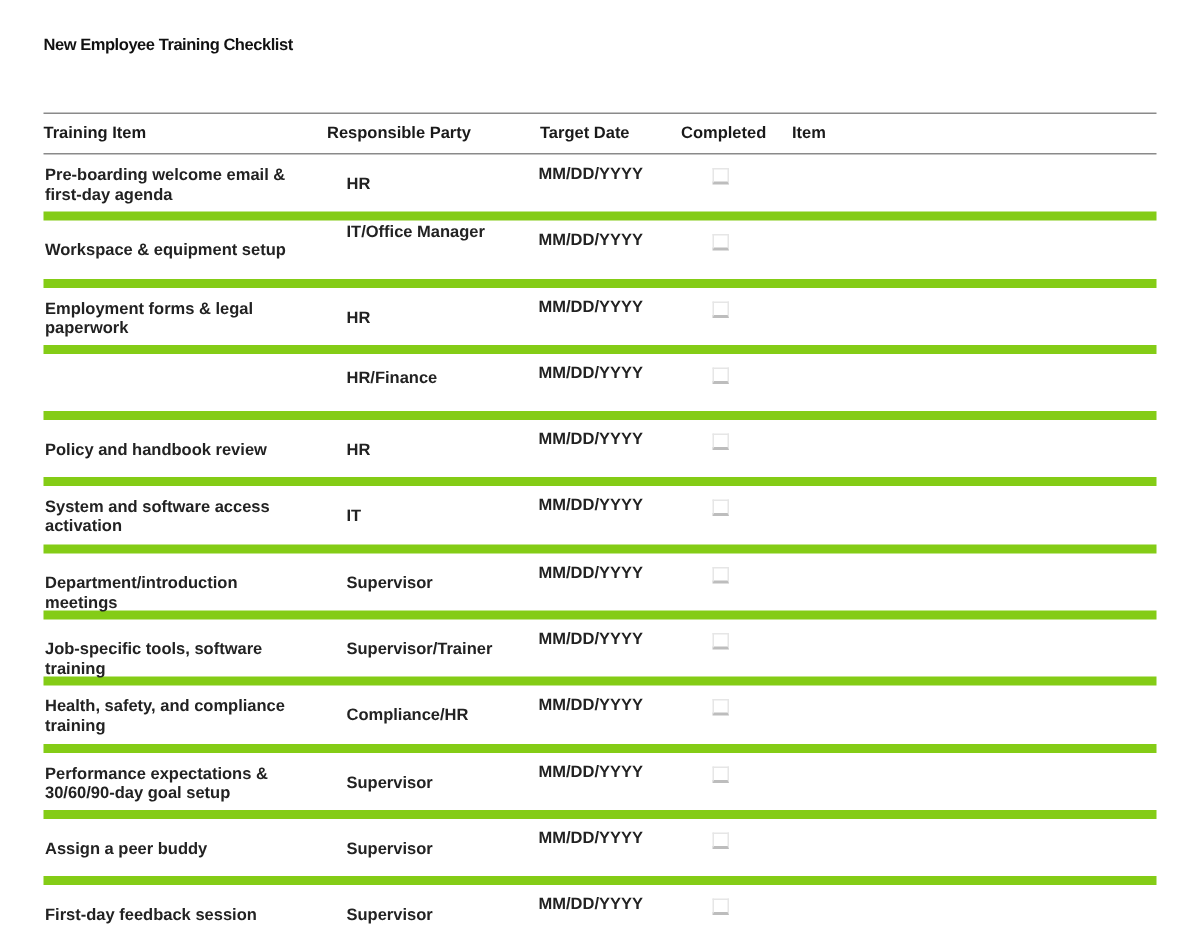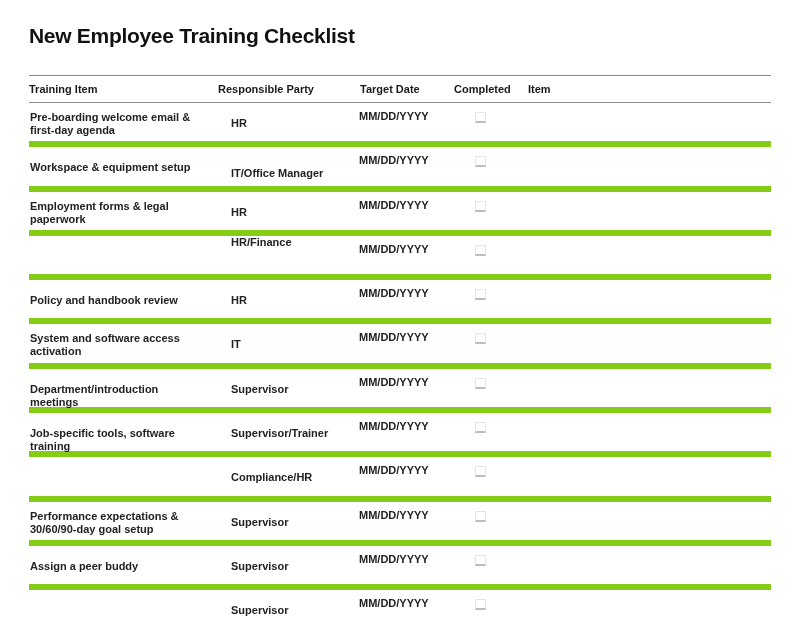--- a/index.html
+++ b/index.html
@@ -1,18 +1,18 @@
 <!DOCTYPE html>
 <html><head>
 <meta charset="utf-8">
 <style>
   html, body { margin:0; padding:0; background:#ffffff; }
   body { width:800px; height:618px; position:relative; overflow:hidden;
          font-family:"Liberation Sans", sans-serif; color:#1f1f1f; }
-  .title { position:absolute; left:29px; top:24px; font-size:21px; font-weight:bold;
+  .title { position:absolute; left:29px; top:24px; font-size:11px; font-weight:bold;
            letter-spacing:-0.3px; color:#111; }
   .table { position:absolute; left:29px; top:75px; width:742px;font-weight:bold; }
   .thead { height:26px; position:relative; border-top:1px solid #8a8a8a; border-bottom:1px solid #8a8a8a; }
   .th { position:absolute; top:7px; font-size:11px; color:#1a1a1a; }
   .row { height:38.3px; position:relative; border-bottom:6px solid #84cc16; }
   .cell { position:absolute; font-size:11px; line-height:13px; color:#222; }
   .c-item { left:1px; width:170px; }
   .c-party { left:190px;margin-left:12px; }
   .c-date { left:330px; top:7px; }
   .cb { position:absolute; left:446px; top:9px; width:9px; height:8px;
@@ -34,34 +34,34 @@
   <div id="tbody">
       <div class="row">
         <span class="cell c-item" style="top:8px">Pre-boarding welcome email &amp; first-day agenda</span>
         <span class="cell c-party" style="top:14px">HR</span>
         <span class="cell c-date">MM/DD/YYYY</span>
         <span class="cb"></span>
         <span class="cell" style="left:499px;top:7px;width:240px;height:24px"></span>
       </div>
       <div class="row">
         <span class="cell c-item" style="top:14px">Workspace &amp; equipment setup</span>
-        <span class="cell c-party" style="top:20px">IT/Office Manager</span>
+        <span class="cell c-party" style="top:2px">IT/Office Manager</span>
         <span class="cell c-date">MM/DD/YYYY</span>
         <span class="cb"></span>
         <span class="cell" style="left:499px;top:7px;width:240px;height:24px"></span>
       </div>
       <div class="row">
         <span class="cell c-item" style="top:8px">Employment forms &amp; legal paperwork</span>
         <span class="cell c-party" style="top:14px">HR</span>
         <span class="cell c-date">MM/DD/YYYY</span>
         <span class="cb"></span>
         <span class="cell" style="left:499px;top:7px;width:240px;height:24px"></span>
       </div>
       <div class="row">
-        <span class="cell c-party" style="top:0">HR/Finance</span>
+        <span class="cell c-party" style="top:10px">HR/Finance</span>
         <span class="cell c-date">MM/DD/YYYY</span>
         <span class="cb"></span>
         <span class="cell" style="left:499px;top:7px;width:240px;height:24px"></span>
       </div>
       <div class="row">
         <span class="cell c-item" style="top:14px">Policy and handbook review</span>
         <span class="cell c-party" style="top:14px">HR</span>
         <span class="cell c-date">MM/DD/YYYY</span>
         <span class="cb"></span>
         <span class="cell" style="left:499px;top:7px;width:240px;height:24px"></span>
@@ -81,39 +81,41 @@
         <span class="cell" style="left:499px;top:7px;width:240px;height:24px"></span>
       </div>
       <div class="row">
         <span class="cell c-item" style="top:14px">Job-specific tools, software training</span>
         <span class="cell c-party" style="top:14px">Supervisor/Trainer</span>
         <span class="cell c-date">MM/DD/YYYY</span>
         <span class="cb"></span>
         <span class="cell" style="left:499px;top:7px;width:240px;height:24px"></span>
       </div>
       <div class="row">
+        <span class="cell c-item" style="top:8px">Health, safety, and compliance training</span>
         <span class="cell c-party" style="top:14px">Compliance/HR</span>
         <span class="cell c-date">MM/DD/YYYY</span>
         <span class="cb"></span>
         <span class="cell" style="left:499px;top:7px;width:240px;height:24px"></span>
       </div>
       <div class="row">
         <span class="cell c-item" style="top:8px">Performance expectations &amp; 30/60/90-day goal setup</span>
         <span class="cell c-party" style="top:14px">Supervisor</span>
         <span class="cell c-date">MM/DD/YYYY</span>
         <span class="cb"></span>
         <span class="cell" style="left:499px;top:7px;width:240px;height:24px"></span>
       </div>
       <div class="row">
         <span class="cell c-item" style="top:14px">Assign a peer buddy</span>
         <span class="cell c-party" style="top:14px">Supervisor</span>
         <span class="cell c-date">MM/DD/YYYY</span>
         <span class="cb"></span>
         <span class="cell" style="left:499px;top:7px;width:240px;height:24px"></span>
       </div>
       <div class="row">
+        <span class="cell c-item" style="top:14px">First-day feedback session</span>
         <span class="cell c-party" style="top:14px">Supervisor</span>
         <span class="cell c-date">MM/DD/YYYY</span>
         <span class="cb"></span>
         <span class="cell" style="left:499px;top:7px;width:240px;height:24px"></span>
       </div>
     </div>
 </div>
 
 </body></html>

